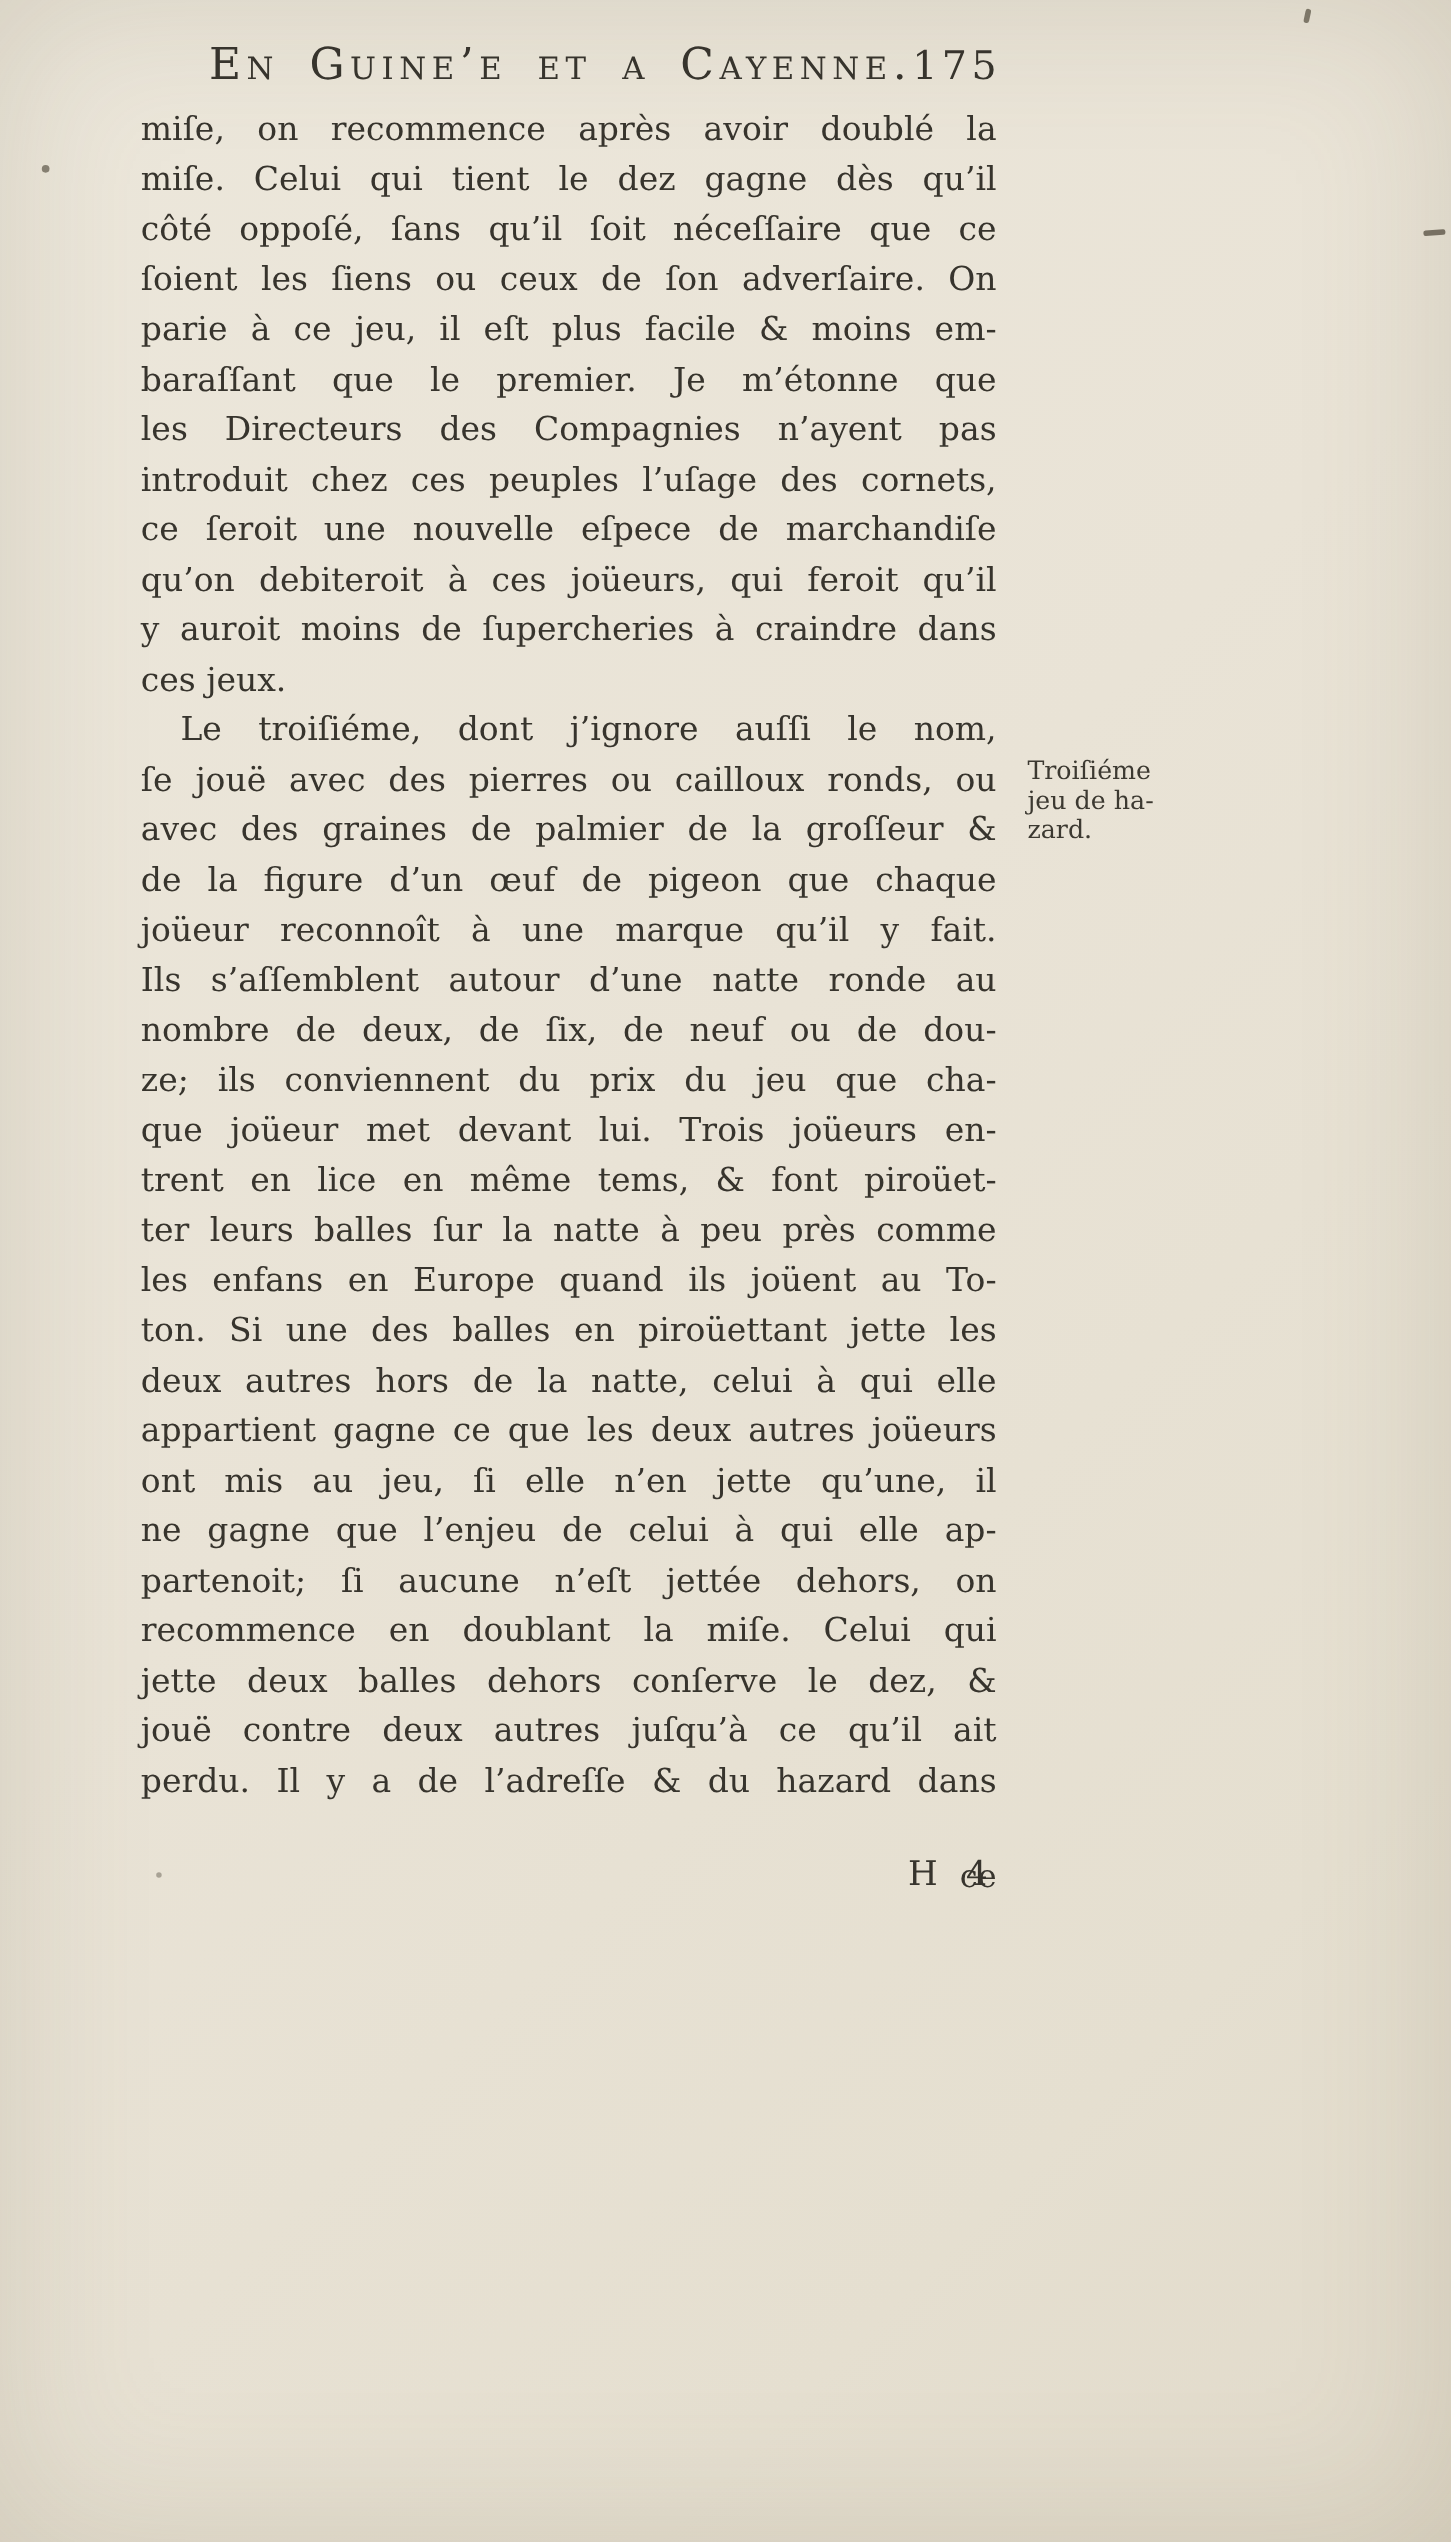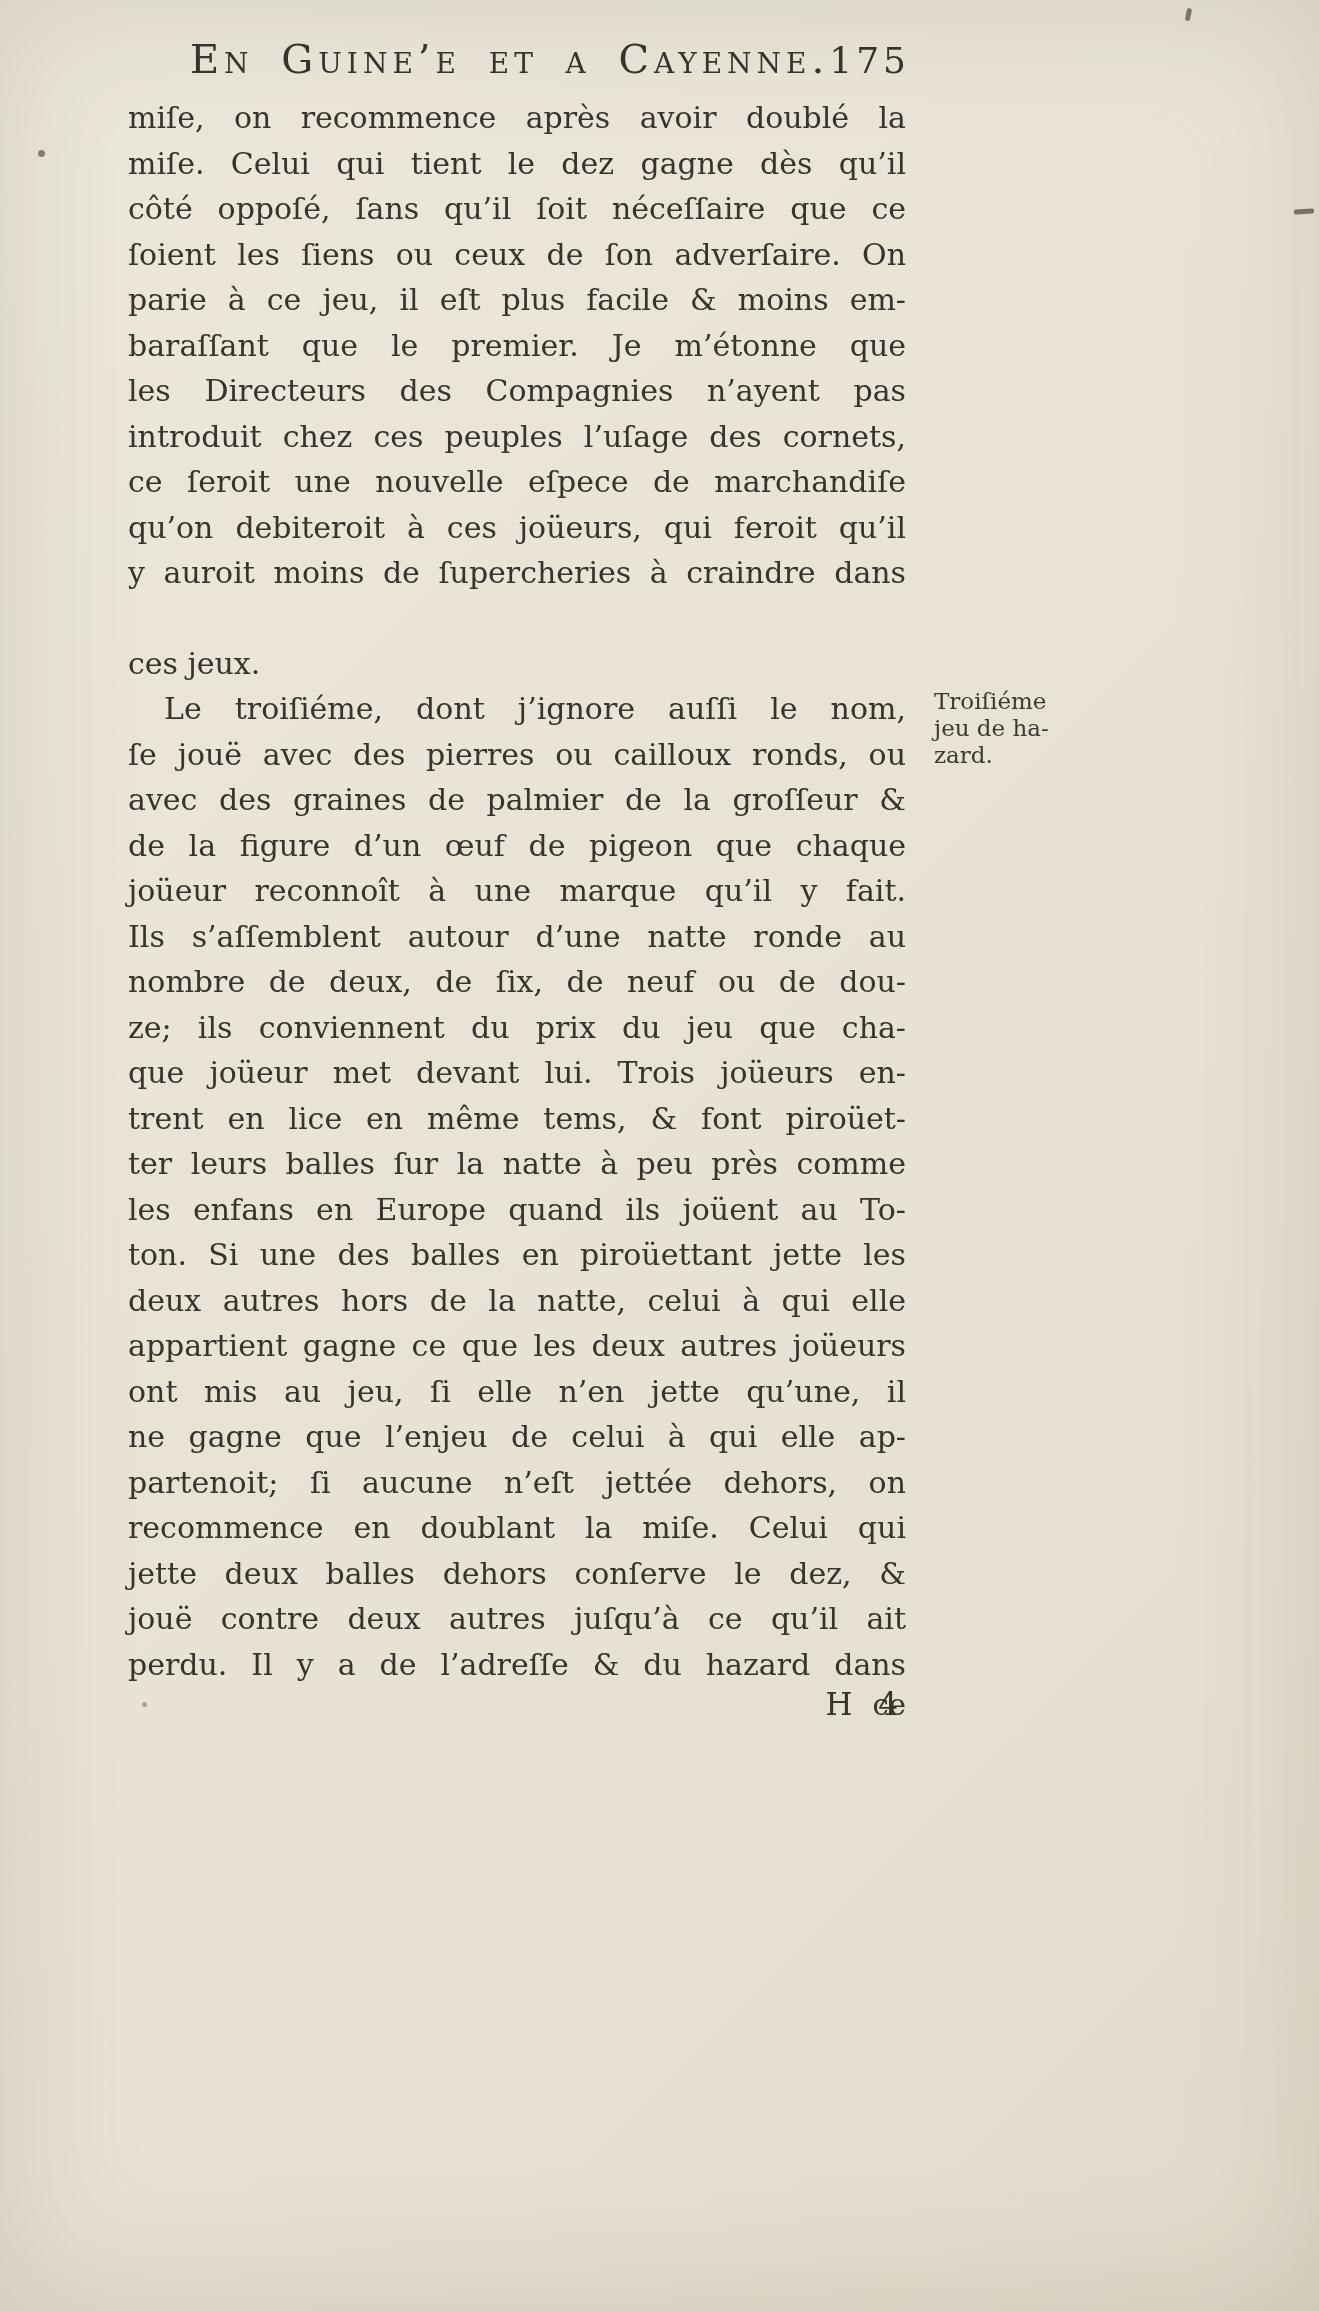--- a/index.html
+++ b/index.html
@@ -52,21 +52,20 @@
     font-size: 30px;
     line-height: 45.5px;
   }
   .line {
     text-align: justify;
     text-align-last: justify;
   }
   .line.no-just {
     text-align: justify;
     text-align-last: left;
-    margin-top: 45px;
   }
   .line.indent {
     text-indent: 36px;
   }
 
   
   .margin-note {
     position: absolute;
     left: 934px;
     top: 688px;

